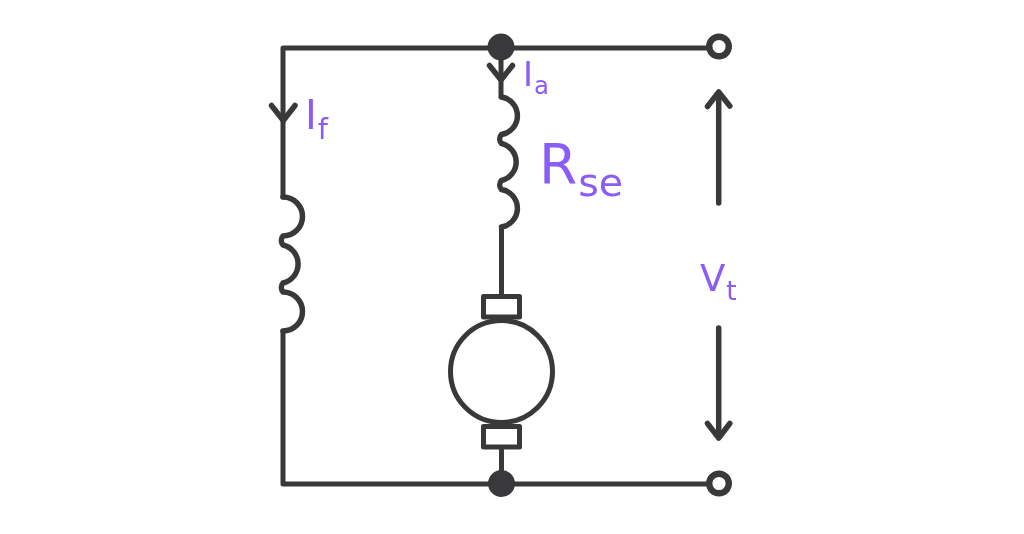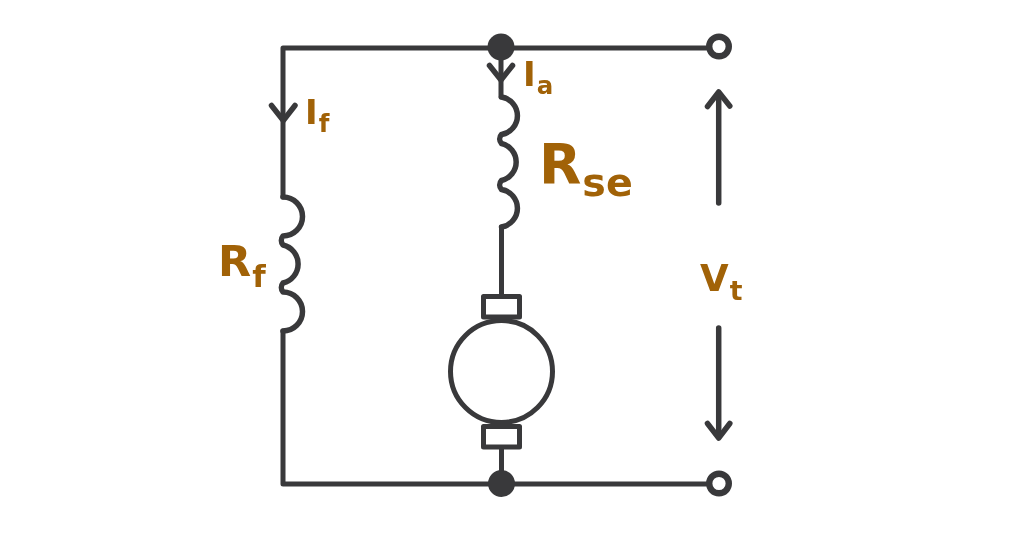--- a/index.html
+++ b/index.html
@@ -17,23 +17,23 @@
     color: #39393b;
   }
   .stage svg {
     position: absolute;
     left: 0;
     top: 0;
     display: block;
   }
   .lbl {
     position: absolute;
-    font-weight: bold;
+    font-weight: normal;
     line-height: 1;
-    color: #a16207;
+    color: #8b5cf6;
     white-space: nowrap;
     user-select: none;
   }
   .lbl .sub {
     font-size: 0.72em;
     vertical-align: -0.34em;
     margin-left: 1px;
   }
 </style>
 </head>
@@ -78,31 +78,28 @@
       <path d="M 718.7 95 V 203" stroke-width="5.5"></path>
       <path d="M 707.5 106.5 L 718.7 92 L 729.8 106" stroke-width="5.5"></path>
       <path d="M 718.7 328 V 434" stroke-width="5.5"></path>
       <path d="M 707.5 423.5 L 718.7 438 L 729.8 423.5" stroke-width="5.5"></path>
 
       <circle cx="719" cy="46.5" r="9.8" stroke-width="6.4" fill="#ffffff"></circle>
       <circle cx="719" cy="483.5" r="9.8" stroke-width="6.4" fill="#ffffff"></circle>
     </g>
   </svg>
 
-  <div class="lbl" style="left:305px; top:95px; font-size:34px">
+  <div class="lbl" style="left:305px; top:95px; font-size:40px">
     <span>I</span><span class="sub">f</span>
   </div>
 
   <div class="lbl" style="left:523px; top:57px; font-size:34px">
     <span>I</span><span class="sub">a</span>
   </div>
 
-  <div class="lbl" style="left:218px; top:240px; font-size:43px">
-    <span>R</span><span class="sub">f</span>
-  </div>
 
   <div class="lbl" style="left:539px; top:137px; font-size:55px">
     <span>R</span><span class="sub">se</span>
   </div>
 
   <div class="lbl" style="left:700px; top:260px; font-size:37px">
     <span>V</span><span class="sub">t</span>
   </div>
 
 </div>

